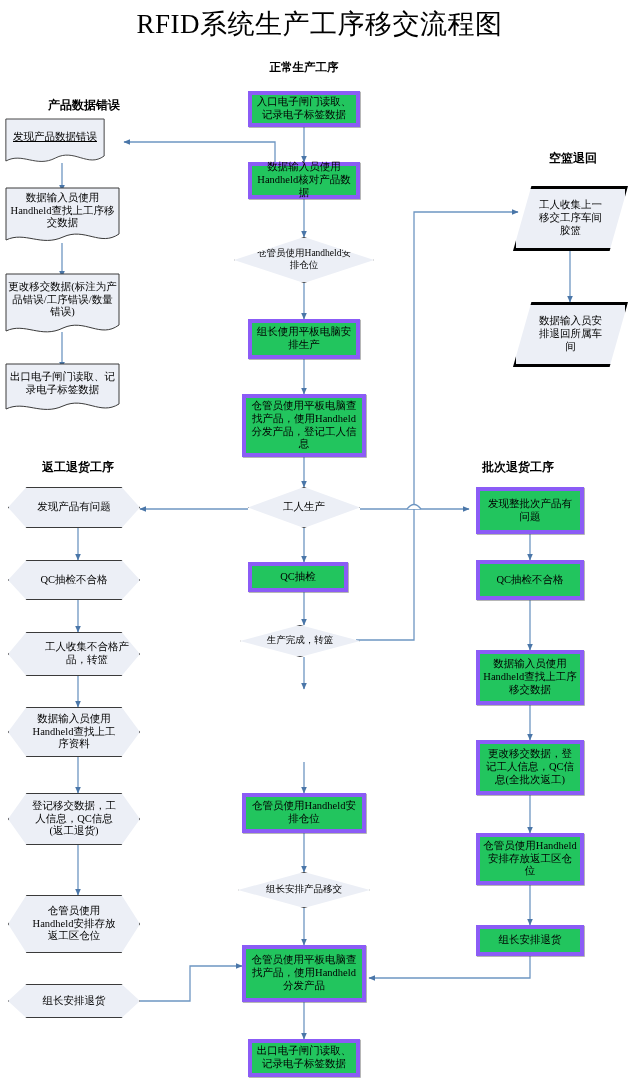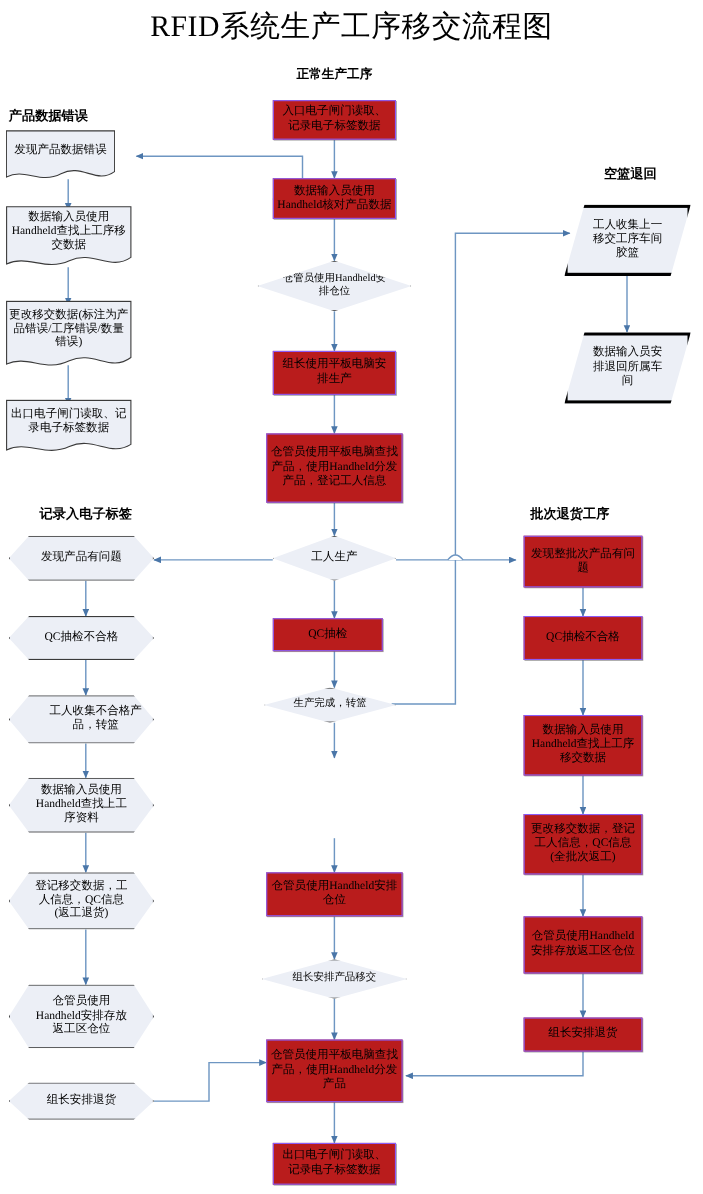--- a/index.html
+++ b/index.html
@@ -28,22 +28,22 @@
     justify-content:center;
     text-align:center;
     font-size:10.5px;
     line-height:1.22;
     color:#000;
     padding:1px 3px;
     z-index:3;
   }
   
   .rect{
-    background:#b91c1c;
-    border:1px solid #8b5cf6;
+    background:#22c55e;
+    border:4px solid #8b5cf6;
     box-shadow:0.8px 0.8px 0 rgba(90,90,90,.55);
   }
   
   .diamond{
     background:#eceff6;
     border:1px solid #3a3a3a;
     clip-path:polygon(50% 0%,100% 50%,50% 100%,0% 50%);
     box-shadow:none;
   }
   .diamond .inner{position:relative;z-index:2;}
@@ -92,23 +92,23 @@
   }
 </style>
 </head>
 <body>
 
 <div id="canvas">
 
   <div class="title" style="left:0;top:6px;">RFID系统生产工序移交流程图</div>
 
   <div class="section-head plain" style="left:248px;top:60px;width:112px;">正常生产工序</div>
-  <div class="section-head" style="left:8px;top:97px;width:112px;text-align:left;">产品数据错误</div>
+  <div class="section-head" style="left:8px;top:97px;width:112px;text-align:right;">产品数据错误</div>
   <div class="section-head" style="left:528px;top:150px;width:90px;">空篮退回</div>
-  <div class="section-head" style="left:18px;top:459px;width:120px;">记录入电子标签</div>
+  <div class="section-head" style="left:18px;top:459px;width:120px;">返工退货工序</div>
   <div class="section-head" style="left:458px;top:459px;width:120px;">批次退货工序</div>
 
   <svg id="svg-layer" viewBox="0 0 639 1085">
     <defs>
       <marker id="ah" markerWidth="8" markerHeight="8" refX="6.4" refY="3" orient="auto" markerUnits="userSpaceOnUse">
         <path d="M0,0 L7,3 L0,6 z" fill="#4a76a8"></path>
       </marker>
     </defs>
     <g stroke="#6e96c2" stroke-width="1.3" fill="none" marker-end="url(#ah)">
 
@@ -201,21 +201,21 @@
   </div>
 
   <div class="node rect" style="left:242px;top:945px;width:124px;height:57px;">
     <span>仓管员使用平板电脑查找产品，使用Handheld分发产品</span>
   </div>
 
   <div class="node rect" style="left:248px;top:1039px;width:112px;height:38px;">
     <span>出口电子闸门读取、记录电子标签数据</span>
   </div>
 
-  <div class="node doc" style="left:5px;top:118px;width:100px;height:50px;">
+  <div class="node doc" style="left:5px;top:118px;width:100px;height:50px;text-decoration:underline;">
     <svg class="docbody" viewBox="0 0 115 50" preserveAspectRatio="none">
       <path d="M1,1 H114 V38 C95,50 80,30 58,40 C36,50 20,34 1,43 Z" fill="#eceff6" stroke="#3a3a3a" stroke-width="1"></path>
     </svg>
     <span class="label" style="padding-bottom:12px;">发现产品数据错误</span>
   </div>
 
   <div class="node doc" style="left:5px;top:187px;width:115px;height:60px;">
     <svg class="docbody" viewBox="0 0 115 60" preserveAspectRatio="none">
       <path d="M1,1 H114 V47 C95,60 80,40 58,50 C36,60 20,44 1,53 Z" fill="#eceff6" stroke="#3a3a3a" stroke-width="1"></path>
     </svg>

